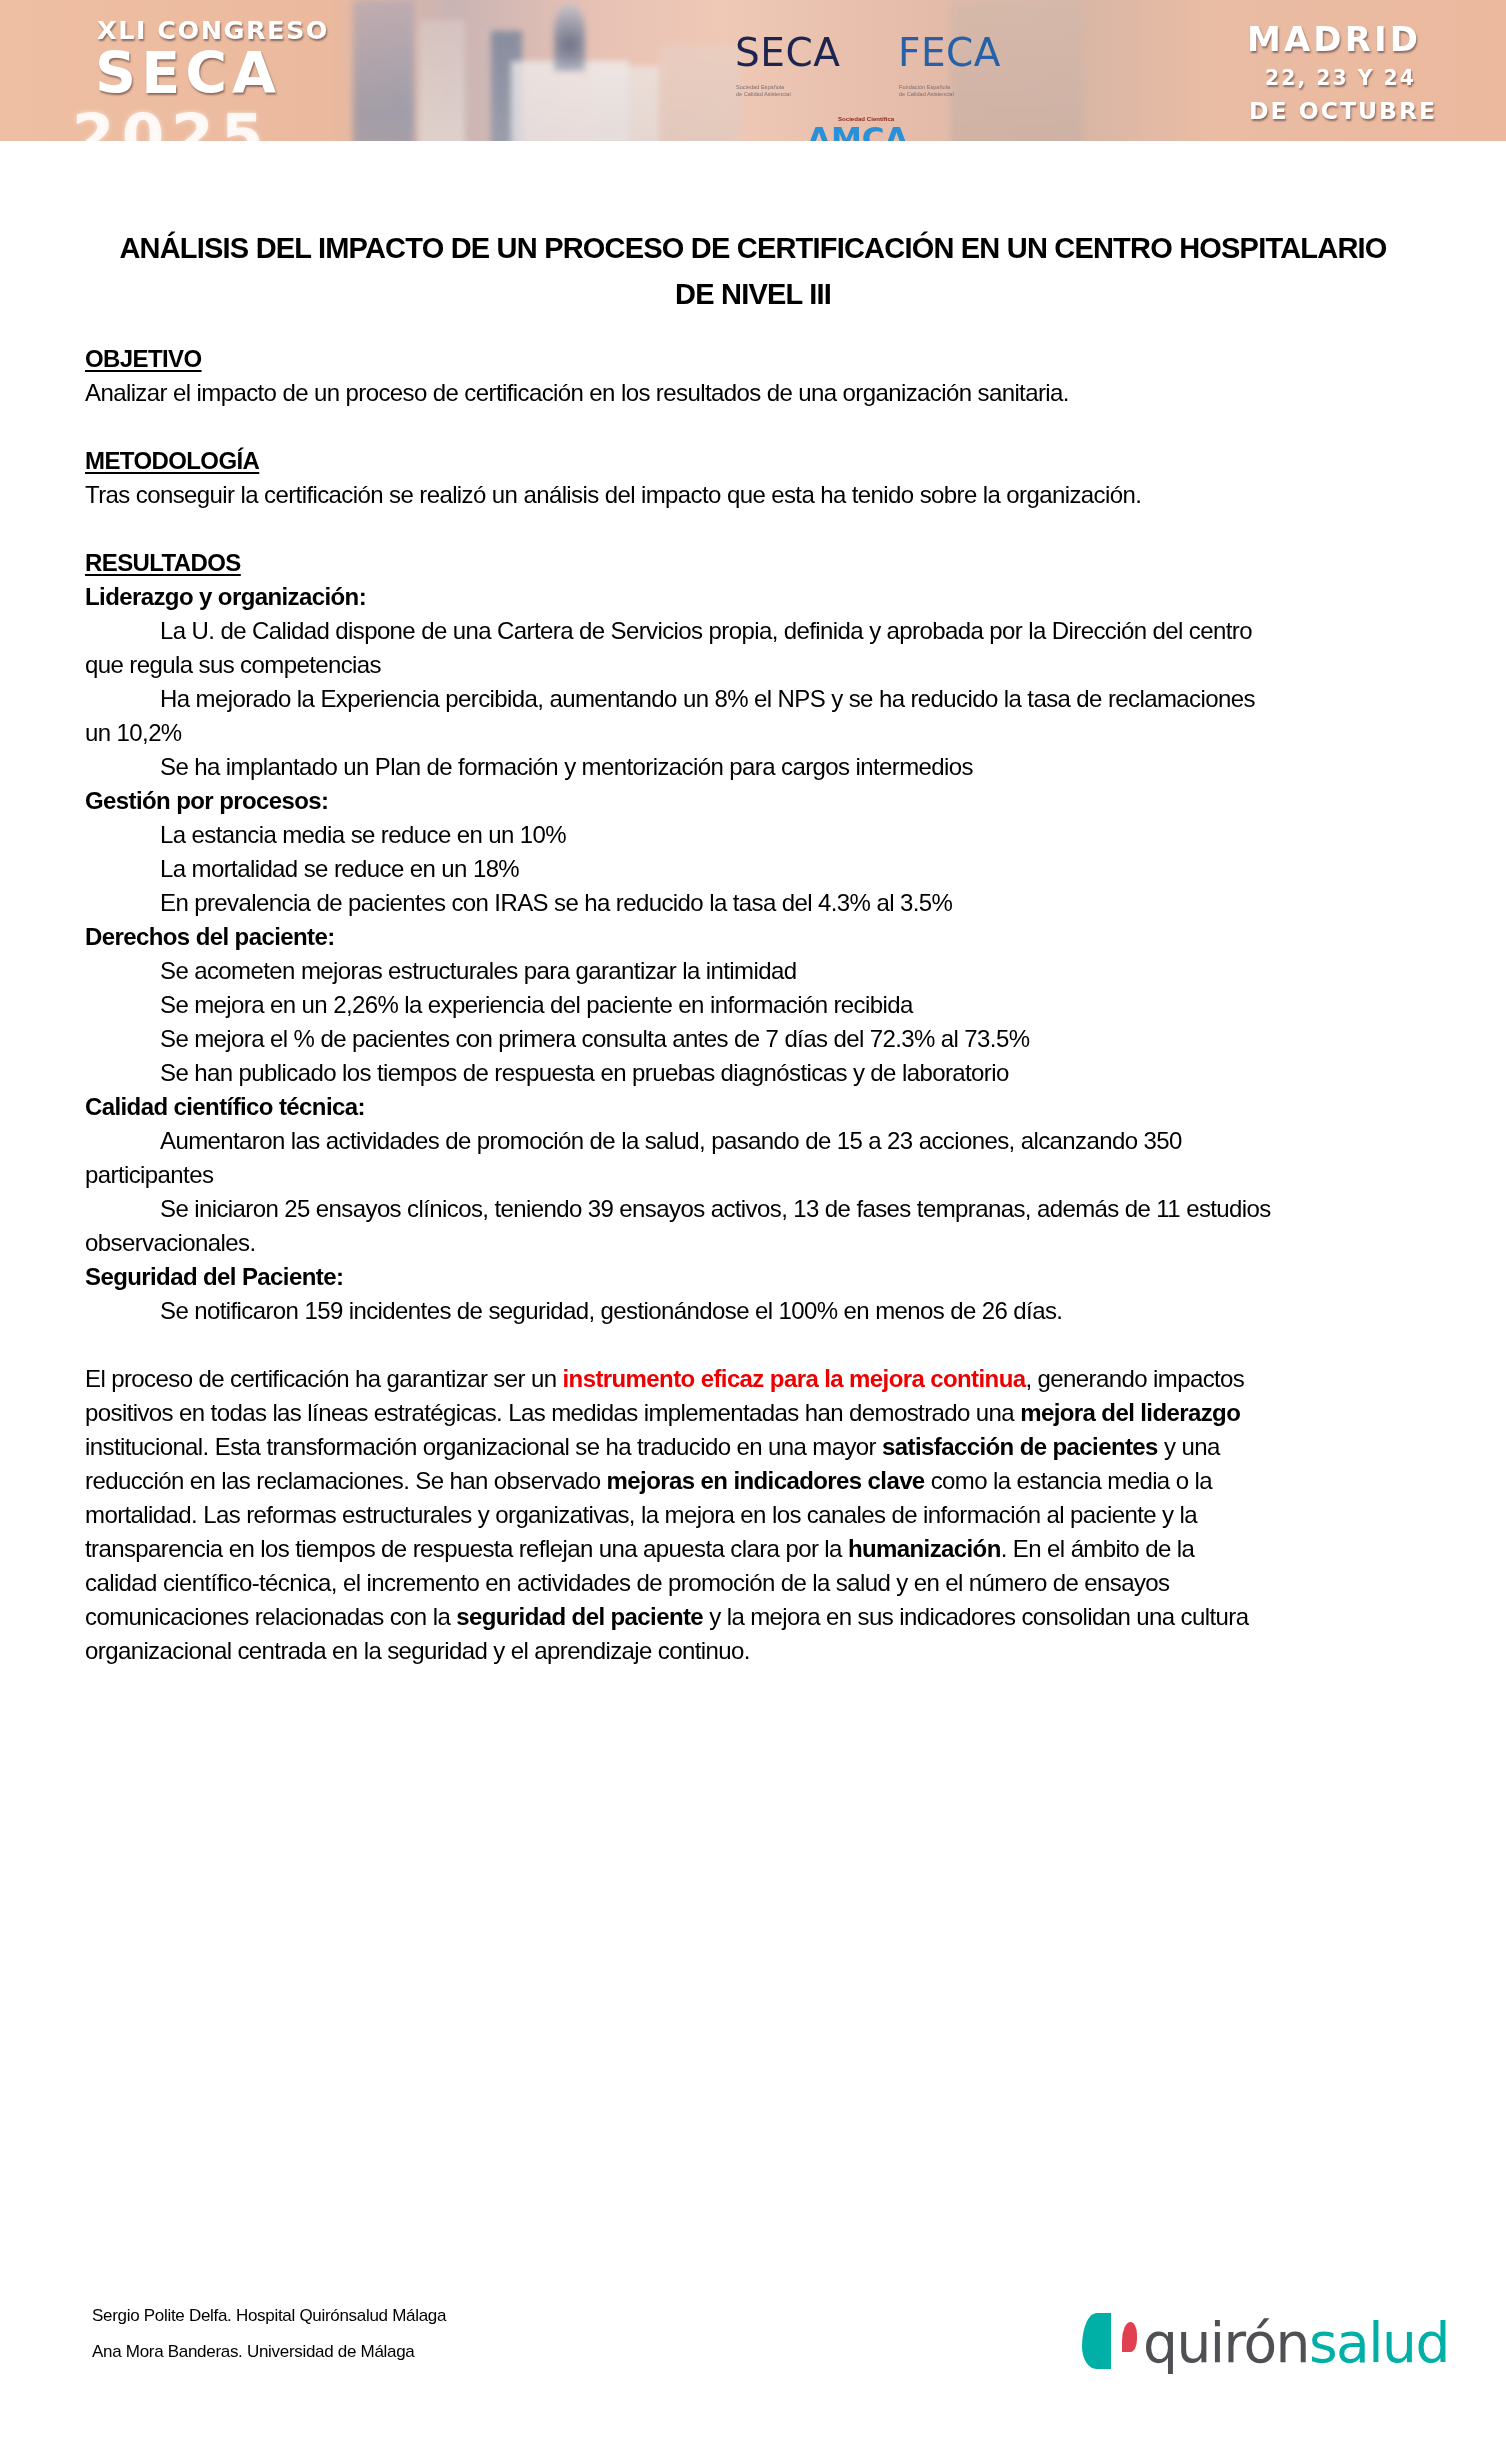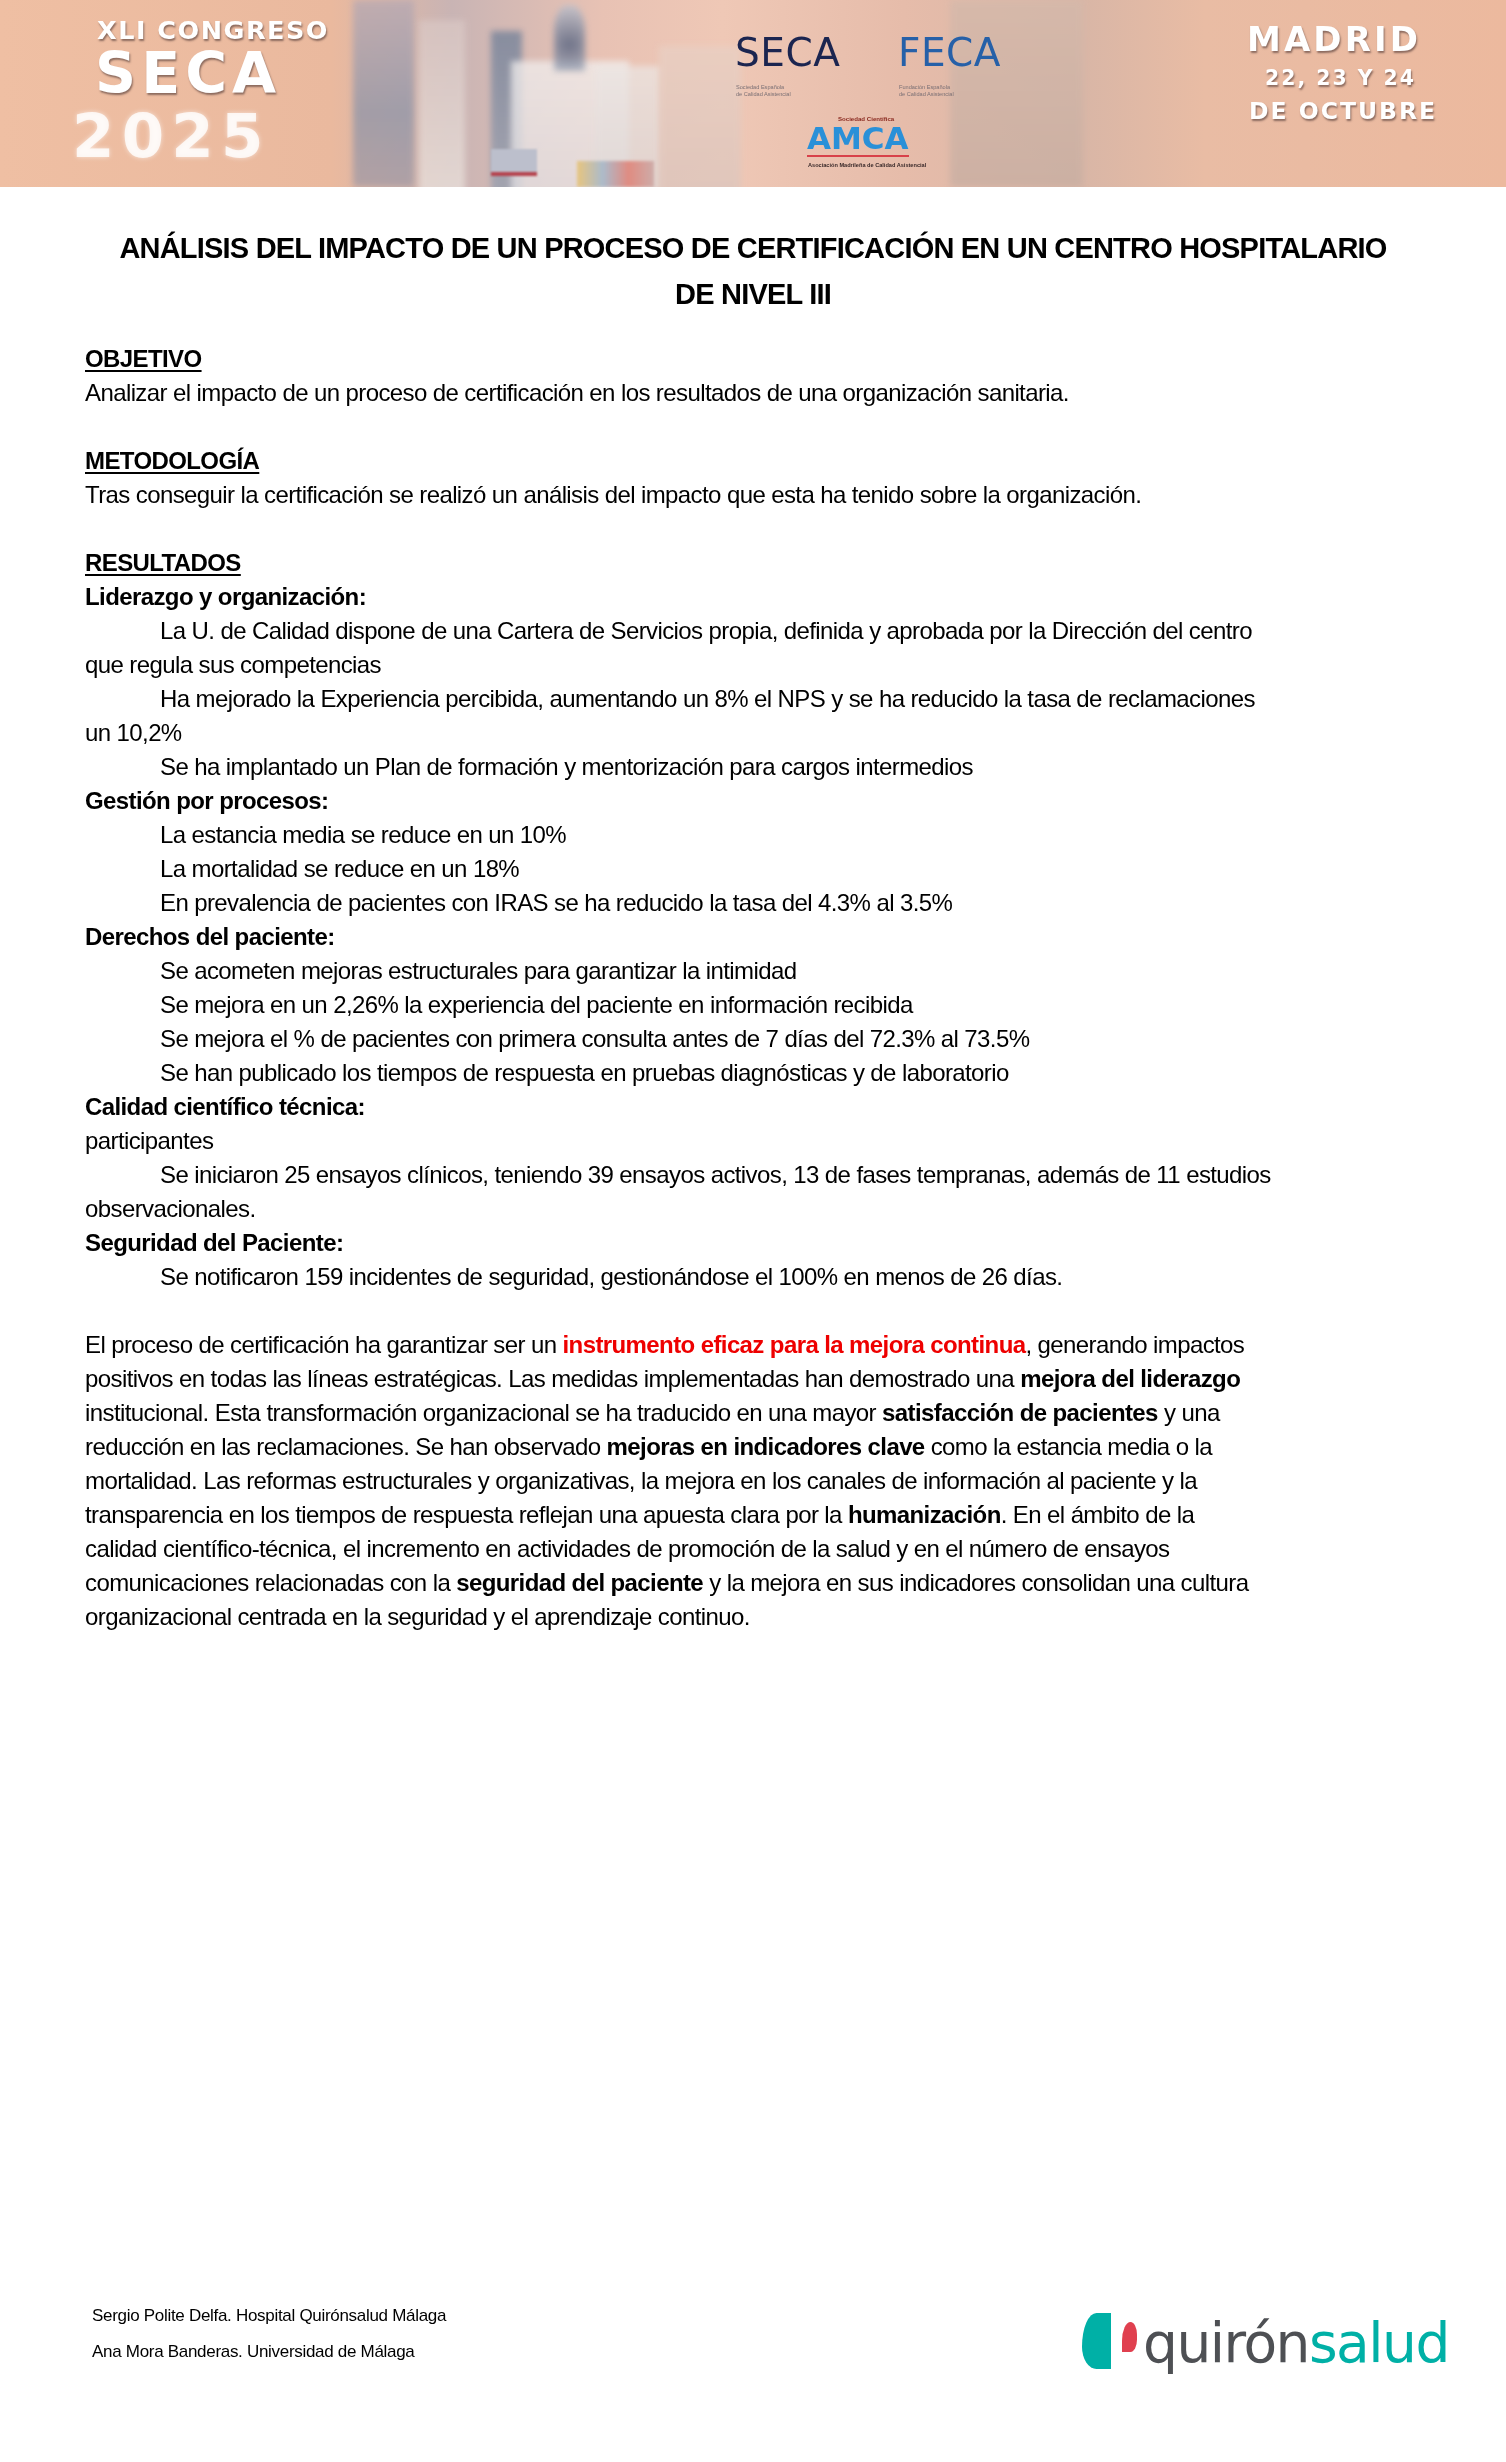--- a/index.html
+++ b/index.html
@@ -1,20 +1,20 @@
 <!DOCTYPE html>
 <html style="font-size:8.2px"><head>
 <meta charset="utf-8">
 <style>
   html, body { margin: 0; padding: 0; background: #ffffff; }
   body { width: 1506px; height: 2462px; position: relative; overflow: hidden;
          font-family: "Liberation Sans", sans-serif; color: #000; }
 
   
-  .banner { position: absolute; left: 0; top: 0; width: 1506px; height: 187px; overflow: hidden;
+  .banner { position: absolute; left: 0; top: 0; width: 1506px; height: 141px; overflow: hidden;
             background: linear-gradient(90deg, #efbfa3 0%, #eab99e 22%, #c9b4b4 30%, #e8c2b4 40%, #efc8b6 48%, #e6bcaa 60%, #d9b6a6 72%, #e9bca4 80%, #ecb99e 100%); }
   .banner .haze { position: absolute; top: 0; height: 187px; filter: blur(3.1px); opacity: .75; }
   .banner .b1 { left: 353px; width: 61px; background: linear-gradient(180deg,#b7a9b3,#8f95a8 60%,#a39aa4); }
   .banner .b2 { left: 419px; width: 46px; top: 20.4px; background: linear-gradient(180deg,#d9c7c4,#ece4de); }
   .banner .b3 { left: 491px; width: 31px; top: 31px; background: linear-gradient(180deg,#6f7f98,#9aa3b3); }
   .banner .b4 { left: 511px; width: 118px; top: 61px; background: linear-gradient(180deg,#f2efee,#e3e0e3 70%,#cfc7c8); }
   .banner .b5 { left: 554px; width: 31px; top: 5.1px; height: 66px; background: radial-gradient(circle at 50% 60%, #4a5a7a, #c8ccd6); border-radius: 40% 40% 0 0; }
   .banner .b6 { left: 595px; width: 66px; top: 66px; background: linear-gradient(180deg,#ece6e3,#d7d0d0); }
   .banner .b7 { left: 659px; width: 82px; top: 46px; background: linear-gradient(180deg,#e9d0c4,#d8c3bc); }
   .banner .b8 { left: 950px; width: 133px; background: linear-gradient(180deg,#d4b9ab,#c7aea2); }
@@ -158,20 +158,21 @@
           <div class="item" style="white-space: nowrap;">Se mejora en un 2,26% la experiencia del paciente en información recibida</div>
         </div>
         <div>
           <div class="item" style="white-space: nowrap;">Se mejora el % de pacientes con primera consulta antes de 7 días del 72.3% al 73.5%</div>
         </div>
         <div>
           <div class="item" style="white-space: nowrap;">Se han publicado los tiempos de respuesta en pruebas diagnósticas y de laboratorio</div>
         </div>
         <div class="subheading">Calidad científico técnica:</div>
         <div>
+          <div class="item" style="white-space: nowrap;">Aumentaron las actividades de promoción de la salud, pasando de 15 a 23 acciones, alcanzando 350</div>
           <div style="white-space: nowrap;">participantes</div>
         </div>
         <div>
           <div class="item" style="white-space: nowrap;">Se iniciaron 25 ensayos clínicos, teniendo 39 ensayos activos, 13 de fases tempranas, además de 11 estudios</div>
           <div style="white-space: nowrap;">observacionales.</div>
         </div>
         <div class="subheading">Seguridad del Paciente:</div>
         <div>
           <div class="item" style="white-space: nowrap;">Se notificaron 159 incidentes de seguridad, gestionándose el 100% en menos de 26 días.</div>
         </div>

